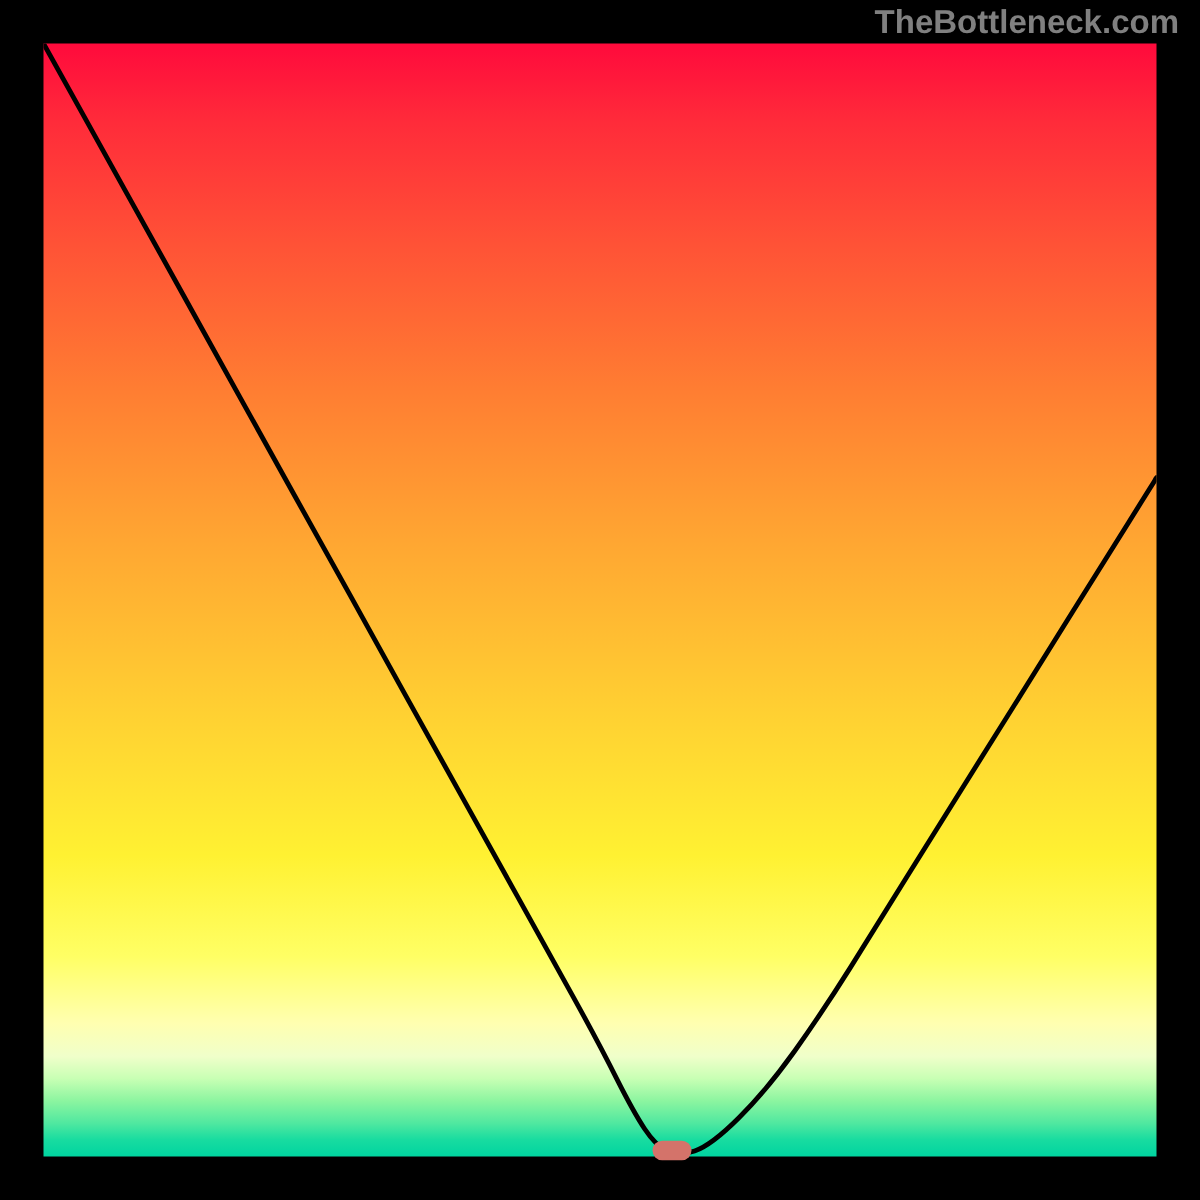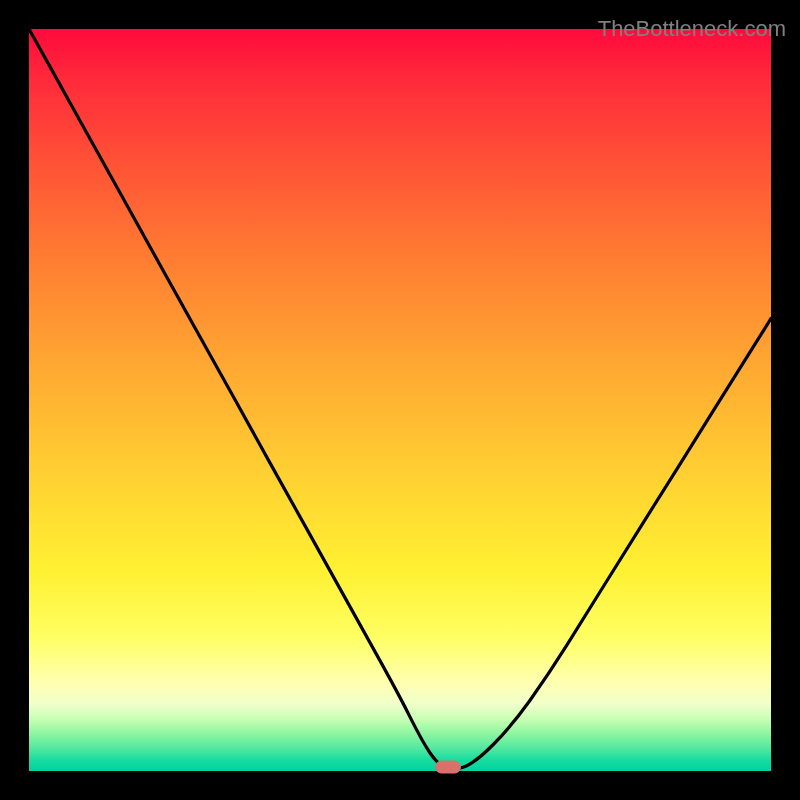--- a/index.html
+++ b/index.html
@@ -1,26 +1,26 @@
 <!DOCTYPE html>
 <html><head>
 <meta charset="utf-8">
 <style>
   * { margin: 0; padding: 0; box-sizing: border-box; }
   html, body { width: 800px; height: 800px; overflow: hidden; }
   body { background: #000; position: relative; }
 
   .watermark {
     position: absolute;
-    top: 16px;
+    top: 2px;
     right: 14px;
     color: #808080;
     font-family: Arial, Helvetica, sans-serif;
     font-size: 22px;
-    font-weight: 400;
+    font-weight: 700;
     z-index: 10;
   }
 
   .plot-area {
     position: absolute;
     left: 29px;
     top: 29px;
     width: 742px;
     height: 742px;
     background: linear-gradient(to bottom,

